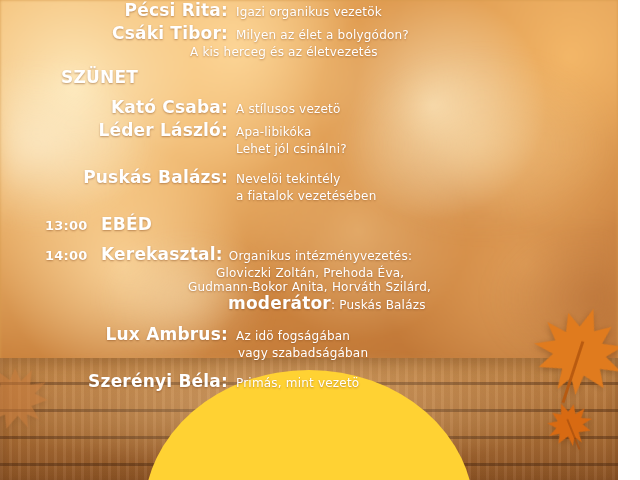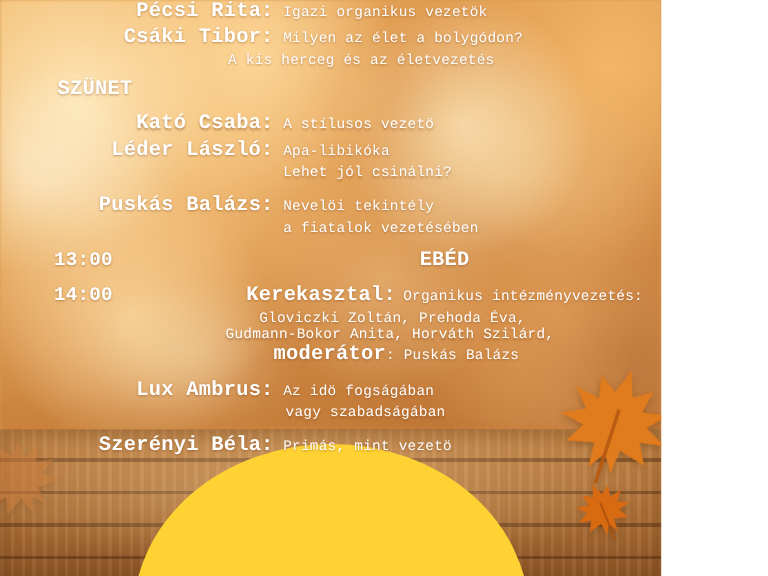--- a/index.html
+++ b/index.html
@@ -8,25 +8,24 @@
   }
   body {
     width: 640px;
     height: 480px;
     overflow: hidden;
     font-family: "DejaVu Sans", sans-serif;
   }
 
   #poster {
     position: relative;
-    width: 551px;
+    width: 618px;
     height: 480px;
     overflow: hidden;
     background: #d79a4e;
-    font-family: Liberation Mono, monospace;
   }
 
   
   .bg-base {
     position: absolute;
     inset: 0;
     background:
       radial-gradient(circle at 12% 18%, rgba(255,235,190,0.95) 0%, rgba(255,215,150,0.55) 18%, rgba(0,0,0,0) 42%),
       radial-gradient(circle at 38% 10%, rgba(255,220,160,0.85) 0%, rgba(235,170,90,0.35) 22%, rgba(0,0,0,0) 45%),
       radial-gradient(circle at 70% 22%, rgba(255,240,205,0.8) 0%, rgba(230,160,80,0.3) 20%, rgba(0,0,0,0) 48%),
@@ -116,21 +115,21 @@
     display: flex;
     align-items: baseline;
     line-height: 1.0;
     margin-bottom: 2px;
     white-space: nowrap;
   }
 
   .time {
     color: #ffffff;
     font-weight: bold;
-    font-size: 16px;
+    font-size: 13px;
     letter-spacing: 0.2px;
     text-shadow: 0 1px 2px rgba(120,60,20,0.45);
   }
   .name {
     color: #ffffff;
     font-weight: bold;
     font-size: 17px;
     letter-spacing: 0.2px;
     text-shadow: 0 1px 2px rgba(120,60,20,0.45);
   }
@@ -168,21 +167,21 @@
   .only-value.c5 { margin-left: 236px; }
 
   .time-row {
     display: grid;
     grid-template-columns: 48px 8px auto;
     align-items: baseline;
     margin-bottom: 3px;
     padding-left: 45px;
   }
   .time-row .col-time { text-align: left; white-space: nowrap; }
-  .time-row .col-rest { text-align: center; white-space: nowrap; }
+  .time-row .col-rest { text-align: left; white-space: nowrap; }
 
   .spacer-2 { height: 7px; }
   .spacer-3 { height: 10px; }
 </style>
 </head>
 <body>
 
 <div id="poster">
 
   <div class="bg-base"></div>
@@ -221,21 +220,21 @@
       <span class="title col-value">Milyen az élet a bolygódon?</span>
     </div>
 
     <div class="row">
       <span class="title only-value c4">A kis herceg és az életvezetés</span>
     </div>
 
     <div class="spacer-2"></div>
 
     <div class="grid-row">
-      <span class="name col-label" style="text-align:left; padding-left:48px;">SZÜNET</span>
+      <span class="name col-label" style="text-align:left; padding-left:61px;">SZÜNET</span>
       <span></span>
       <span></span>
     </div>
 
     <div class="spacer-2"></div>
 
     <div class="grid-row">
       <span class="name col-label">Kató Csaba:</span>
       <span></span>
       <span class="title col-value">A stílusos vezetö</span>

